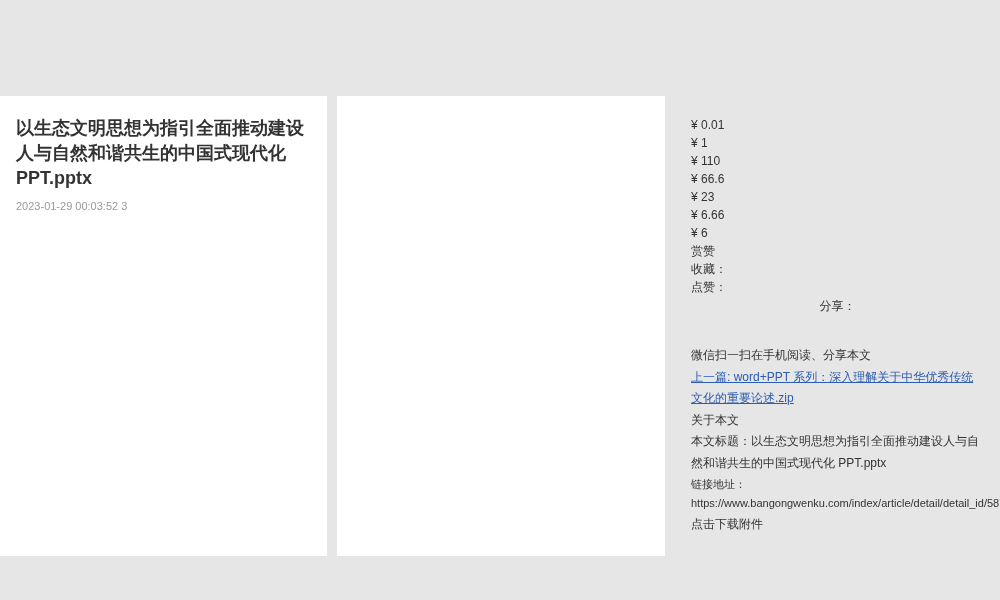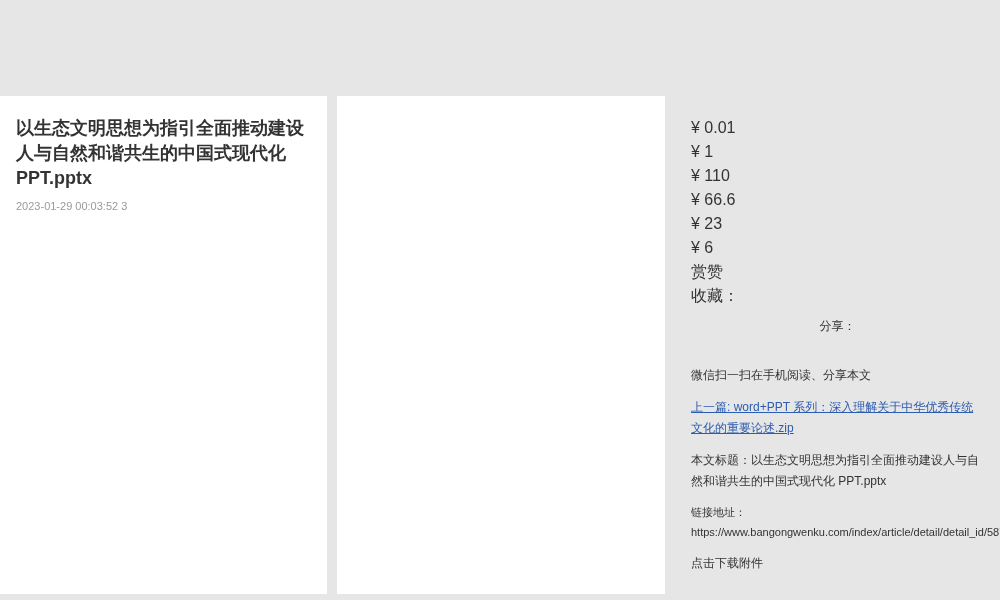--- a/index.html
+++ b/index.html
@@ -6,26 +6,26 @@
 body { font-family: "Microsoft YaHei", sans-serif; background: #e6e6e6; font-size: 12px; color: #333; }
 .container { width: 1000px; margin: 0 auto; }
 .top-space { height: 96px; background: #e6e6e6; }
 .main-wrap { display: flex; gap: 10px; padding: 0; }
 .left-col { width: 327px; background: #fff; padding: 20px 16px; }
 .mid-col { width: 328px; background: #fff; padding: 20px 16px; position: relative; display: flex; flex-direction: column; }
 .right-col { width: 325px; padding: 20px 16px; }
 .title { font-size: 18px; font-weight: bold; line-height: 1.4; margin-bottom: 8px; }
 .meta { font-size: 11px; color: #999; }
 .mid-spacer { flex: 1; min-height: 340px; }
-.price-list { font-size: 16px; line-height: 1.5; }
-.share-label { text-align: center; margin: 10px 0 30px; font-size: 12px; }
+.price-list { font-size: 12px; line-height: 1.5; }
+.share-label { text-align: center; margin: 2px 0 30px; font-size: 12px; }
 .sub-text { font-size: 12px; line-height: 1.8; }
 .sub-text a { color: #2b5db0; text-decoration: underline; }
 .link-url { font-size: 11px; }
-.section-gap { margin-top: 10px; }
+.section-gap { }
 </style>
 </head>
 <body>
 
 <div class="container">
   <div class="top-space"></div>
   <div class="main-wrap">
     <div class="left-col">
       <div class="title">以生态文明思想为指引全面推动建设人与自然和谐共生的中国式现代化 PPT.pptx</div>
       <div class="meta">2023-01-29 00:03:52 3</div>
@@ -34,28 +34,31 @@
       <div class="mid-spacer"></div>
 
     </div>
     <div class="right-col">
       <div class="price-list">
         <div>¥ 0.01</div>
         <div>¥ 1</div>
         <div>¥ 110</div>
         <div>¥ 66.6</div>
         <div>¥ 23</div>
+        <div>¥ 6.66</div>
         <div>¥ 6</div>
         <div>赏赞</div>
         <div>收藏：</div>
+        <div>点赞：</div>
       </div>
       <div class="share-label">分享：</div>
       <div class="sub-text">
         <div>微信扫一扫在手机阅读、分享本文</div>
         <div class="section-gap"><a href="#">上一篇: word+PPT 系列：深入理解关于中华优秀传统文化的重要论述.zip</a></div>
+        <div>关于本文</div>
         <div class="section-gap"><span>本文标题：</span><span>以生态文明思想为指引全面推动建设人与自然和谐共生的中国式现代化 PPT.pptx</span></div>
         <div class="section-gap link-url"><span>链接地址：</span><span>https://www.bangongwenku.com/index/article/detail/detail_id/58718.html</span></div>
         <div class="section-gap">点击下载附件</div>
 
       </div>
     </div>
   </div>
 
 </div>
 

